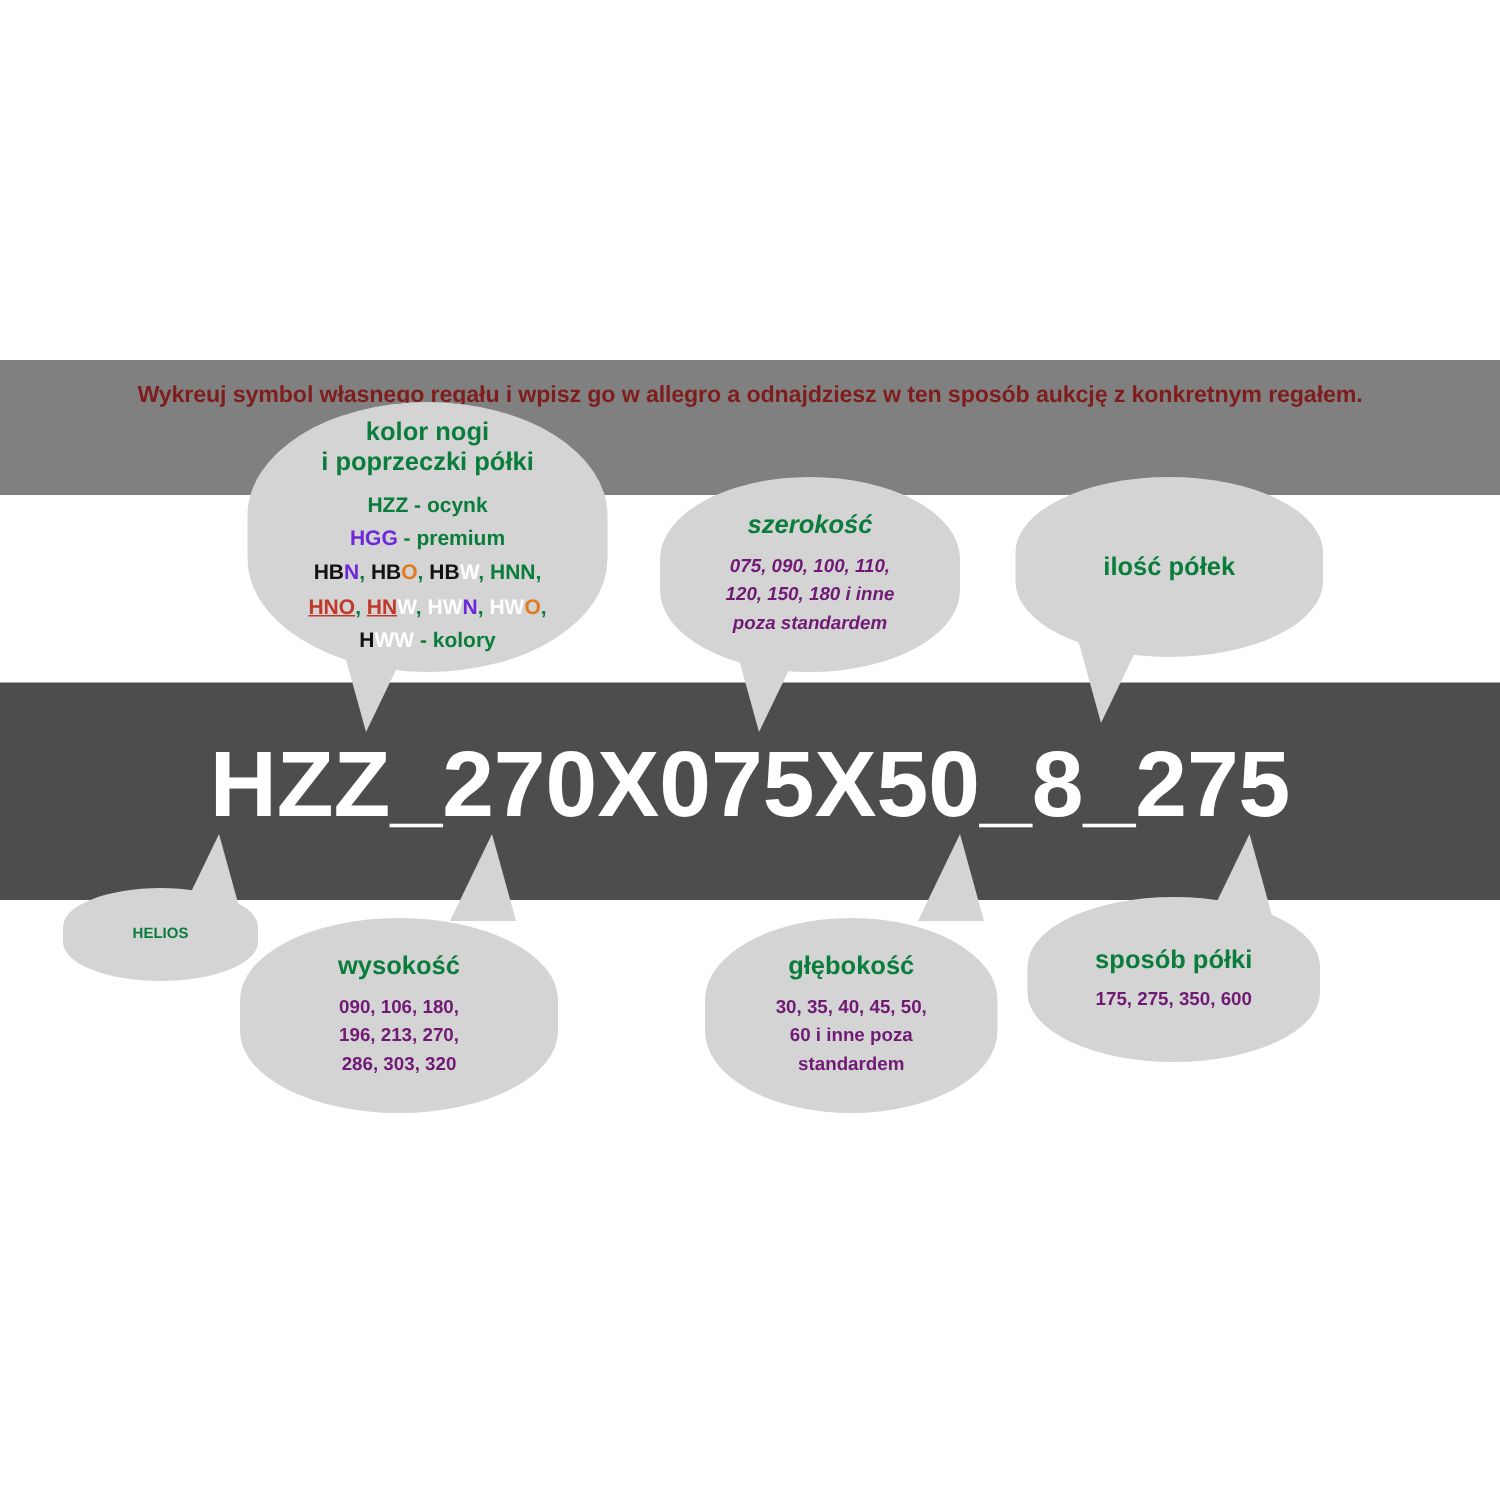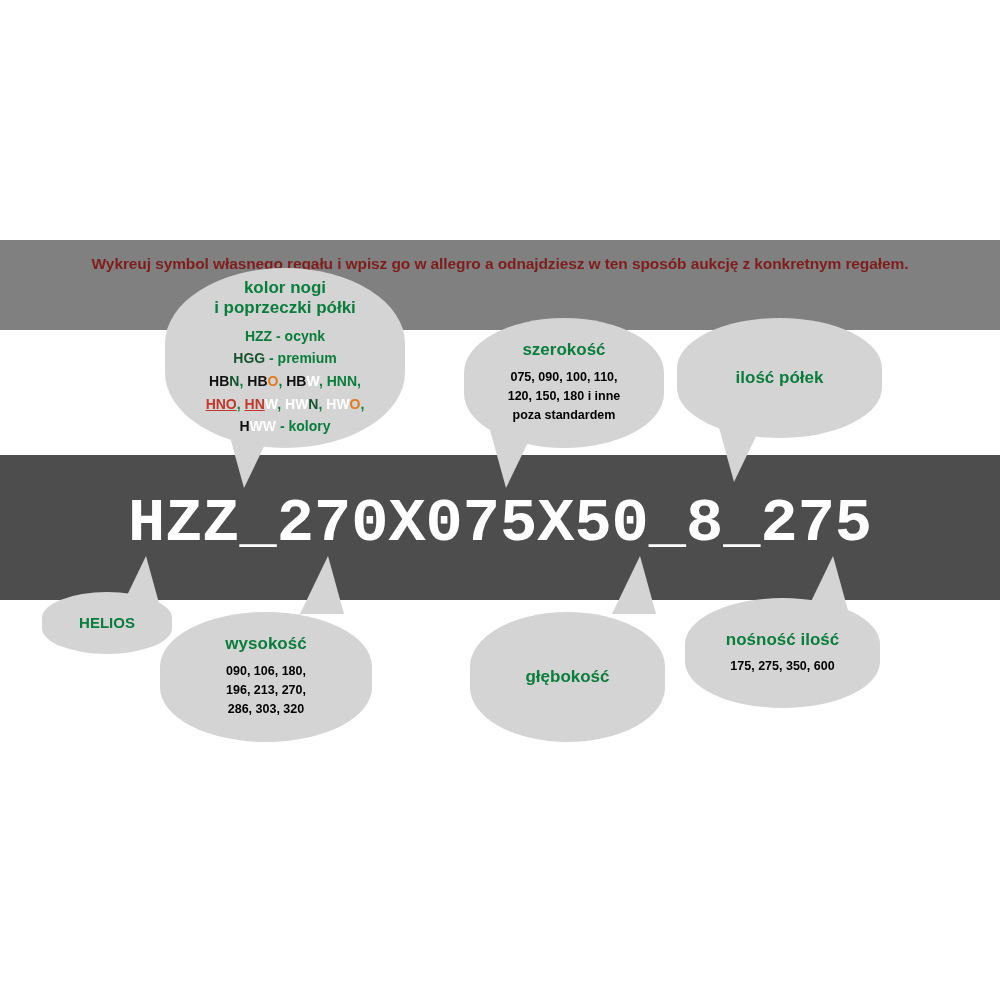--- a/index.html
+++ b/index.html
@@ -20,65 +20,65 @@
 
   .headline{
     position:absolute;left:60px;top:252px;width:880px;
     text-align:center;color:#7f1d1d;font-weight:bold;font-size:15.5px;
     line-height:1.5;letter-spacing:-0.1px;
   }
 
   .code{
     position:absolute;left:0;top:488px;width:1000px;text-align:center;
     color:#ffffff;font-weight:bold;font-size:62px;letter-spacing:0px;
-    font-family:Liberation Mono, monospace;
+    font-family:Liberation Sans, sans-serif;
   }
 
   
   .bubble{
     position:absolute;
     background:#d4d4d4;
     border-radius:50%/42%;
     text-align:center;
     color:#0a7d3c;
     display:flex;flex-direction:column;align-items:center;justify-content:center;
   }
   .bubble .title{
     font-weight:bold;font-size:17px;line-height:1.2;color:#0a7d3c;
   }
   .bubble .body{
-    font-weight:bold;font-size:12.5px;line-height:1.55;color:#000000;margin-top:7px;
+    font-weight:bold;font-size:12.5px;line-height:1.55;color:#701a75;margin-top:7px;
   }
-  .bubble.small .title{font-size:15px;}
+  .bubble.small .title{font-size:10px;}
 
   
   .tail{position:absolute;width:0;height:0;}
   .tail-down{border-left:16px solid transparent;border-right:28px solid transparent;border-top:58px solid #d4d4d4;}
   .tail-up{border-left:28px solid transparent;border-right:16px solid transparent;border-bottom:58px solid #d4d4d4;}
 
   
   #b-kolor{left:165px;top:268px;width:240px;height:180px;}
   #t-kolor{left:228px;top:430px;}
-  #b-szer{left:464px;top:318px;width:200px;height:130px;}
+  #b-szer{left:440px;top:318px;width:200px;height:130px;font-style:italic;}
   #t-szer{left:490px;top:430px;}
   #b-ilosc{left:677px;top:318px;width:205px;height:120px;}
   #t-ilosc{left:718px;top:424px;}
 
   #b-helios{left:42px;top:592px;width:130px;height:62px;}
   #t-helios{left:118px;top:556px;}
   #b-wys{left:160px;top:612px;width:212px;height:130px;}
   #t-wys{left:300px;top:556px;}
   #b-glab{left:470px;top:612px;width:195px;height:130px;}
   #t-glab{left:612px;top:556px;}
   #b-nosn{left:685px;top:598px;width:195px;height:110px;}
   #t-nosn{left:805px;top:556px;}
 
   
   .cl-g{color:#0a7d3c;}
-  .cl-blue{color:#14532d;}
+  .cl-blue{color:#6d28d9;}
   .cl-red{color:#c0392b;text-decoration:underline;}
   .cl-orange{color:#e07b1e;}
   .cl-white{color:#ffffff;}
   .cl-dark{color:#111111;}
   .kolor-lines{font-weight:bold;font-size:14px;line-height:1.62;margin-top:6px;}
 </style>
 </head>
 <body>
 
 <div class="stage">
@@ -127,21 +127,24 @@
   <div class="bubble" id="b-wys">
     <div class="title">wysokość</div>
     <div class="body" style="white-space:pre-line">090, 106, 180,
 196, 213, 270,
 286, 303, 320</div>
   </div>
 
   <div class="tail tail-up" id="t-glab"></div>
   <div class="bubble" id="b-glab">
     <div class="title">głębokość</div>
+    <div class="body" style="white-space:pre-line">30, 35, 40, 45, 50,
+60 i inne poza
+standardem</div>
   </div>
 
   <div class="tail tail-up" id="t-nosn"></div>
   <div class="bubble" id="b-nosn">
-    <div class="title">nośność ilość</div>
+    <div class="title">sposób półki</div>
     <div class="body" style="white-space:pre-line">175, 275, 350, 600</div>
   </div>
 
 </div>
 
 </body></html>

